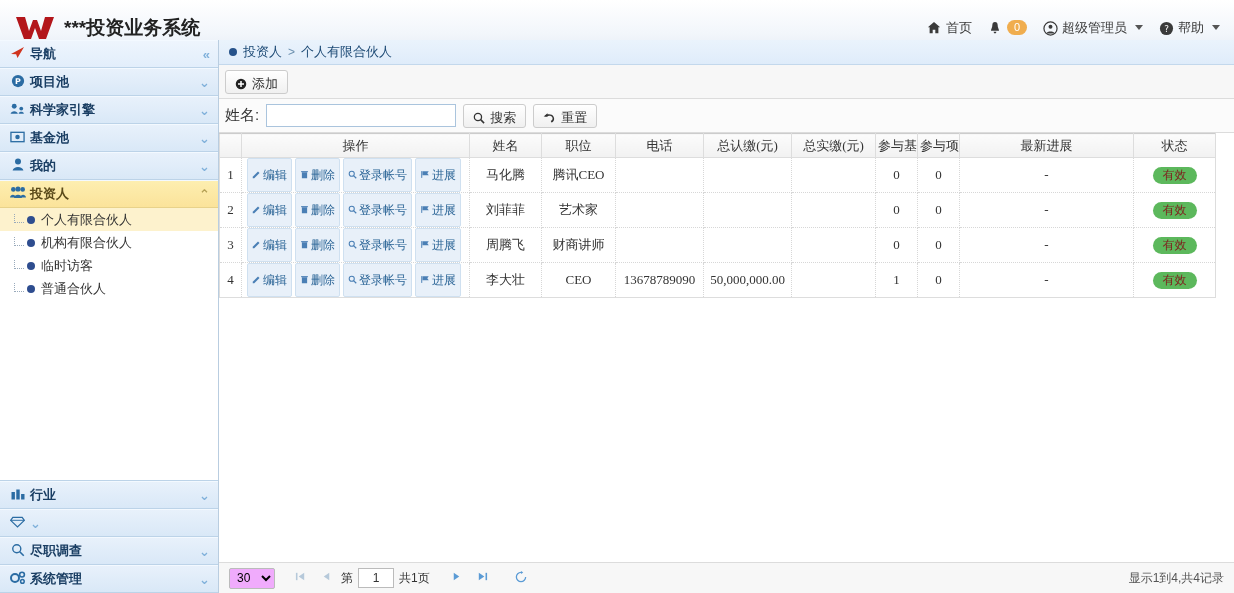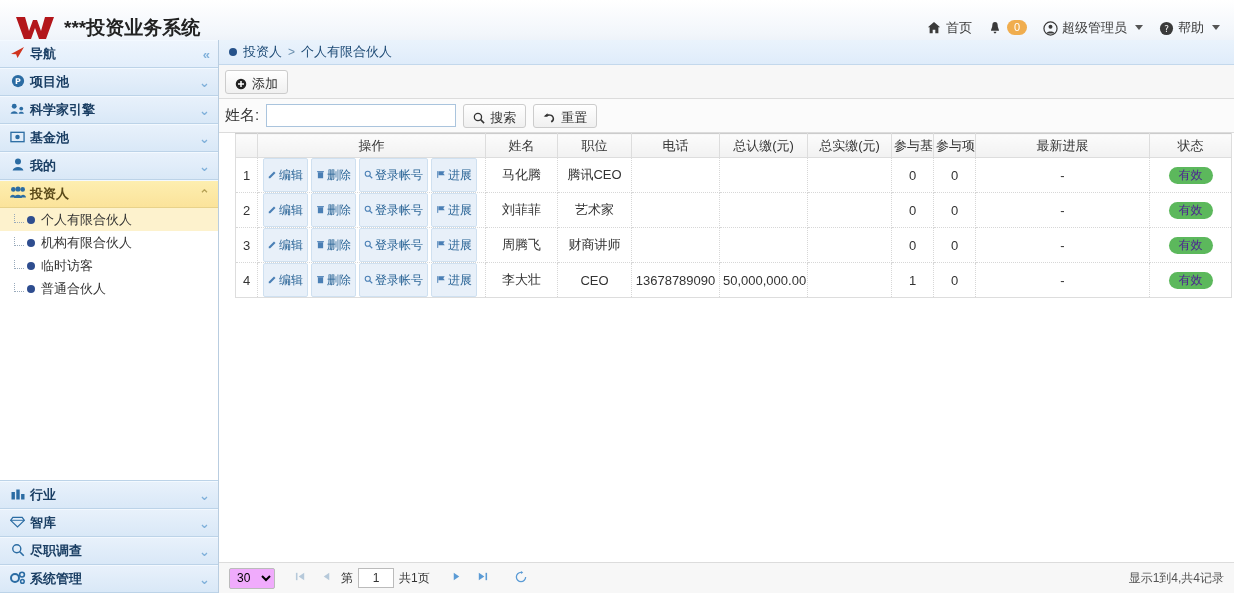--- a/index.html
+++ b/index.html
@@ -106,21 +106,21 @@
     background:#fbfbfb; border-bottom:1px solid #dcdcdc;
   }
   .filter-label { font-size:15px; color:#333; }
   .filter-input {
     width:190px; height:23px; border:1px solid #aac4dd; background:#fff;
     font-size:13px; padding:0 5px; font-family:inherit; color:#333; outline:none;
   }
 
   
   .table-wrap { position:relative; }
-  table.grid { border-collapse:collapse; width:996px; margin-left:16px; table-layout:fixed; }
+  table.grid { border-collapse:collapse; width:996px; margin-left:0; table-layout:fixed;font-family:Liberation Serif, serif; }
   table.grid th {
     background: linear-gradient(to bottom, #fcfcfc 0%, #f1f1f1 100%);
     border:1px solid #ddd; border-top:1px solid #ccc;
     height:24px; font-size:13px; font-weight:normal; color:#333;
     text-align:center; padding:0 2px; overflow:hidden; white-space:nowrap;
   }
   table.grid td {
     border-left:1px dotted #d7d7d7; border-right:1px dotted #d7d7d7;
     border-bottom:1px dotted #d7d7d7;
     height:29px; font-size:13px; color:#333; text-align:center;
@@ -132,21 +132,21 @@
   .cell-right { text-align:center; }
   .opcell { text-align:left !important; padding-left:5px !important; }
   .opbtn {
     display:inline-flex; align-items:center; gap:2px;
     background:#e8f0f9; border:1px solid #cfe0f0; border-radius:2px;
     color:#2a6496; font-size:12px; height:34px; padding:0 4px;
     margin-right:3px; cursor:pointer; vertical-align:middle;
   }
   .opbtn .oi { font-size:10px; color:#4a7fb5; }
   .status-badge {
-    display:inline-block; background:#5cb85c; color:#4c1d95; font-size:12px;
+    display:inline-block; background:#5cb85c; color:#7f1d1d; font-size:12px;
     border-radius:9px; padding:1px 10px; line-height:15px;
   }
 
   
   .footer {
     position:absolute; left:219px; bottom:0; width:1015px; height:31px;
     background:#f7f7f7; border-top:1px solid #dcdcdc;
     display:flex; align-items:center; padding:0 10px; gap:0;
   }
   .page-size {
@@ -333,21 +333,20 @@
       <span class="chev">⌄</span>
     </div>
 
     <div class="sb-group">
       <span class="gicon">
         <svg width="15" height="12" viewBox="0 0 16 12">
             <path d="M3 1 L13 1 L15.3 4.2 L8 11.3 L0.7 4.2 Z" fill="none" stroke="#2b6ca3" stroke-width="1.3"></path>
             <path d="M0.7 4.2 L15.3 4.2" stroke="#2b6ca3" stroke-width="1"></path>
           </svg>
       </span>
-      <span class="glabel">智库</span>
       <span class="chev">⌄</span>
     </div>
 
     <div class="sb-group">
       <span class="gicon">
         <svg width="14" height="14" viewBox="0 0 16 16">
             <circle cx="6.6" cy="6.6" r="4.6" fill="none" stroke="#2b6ca3" stroke-width="1.6"></circle>
             <line x1="10" y1="10" x2="14.6" y2="14.6" stroke="#2b6ca3" stroke-width="1.8"></line>
           </svg>
       </span>

